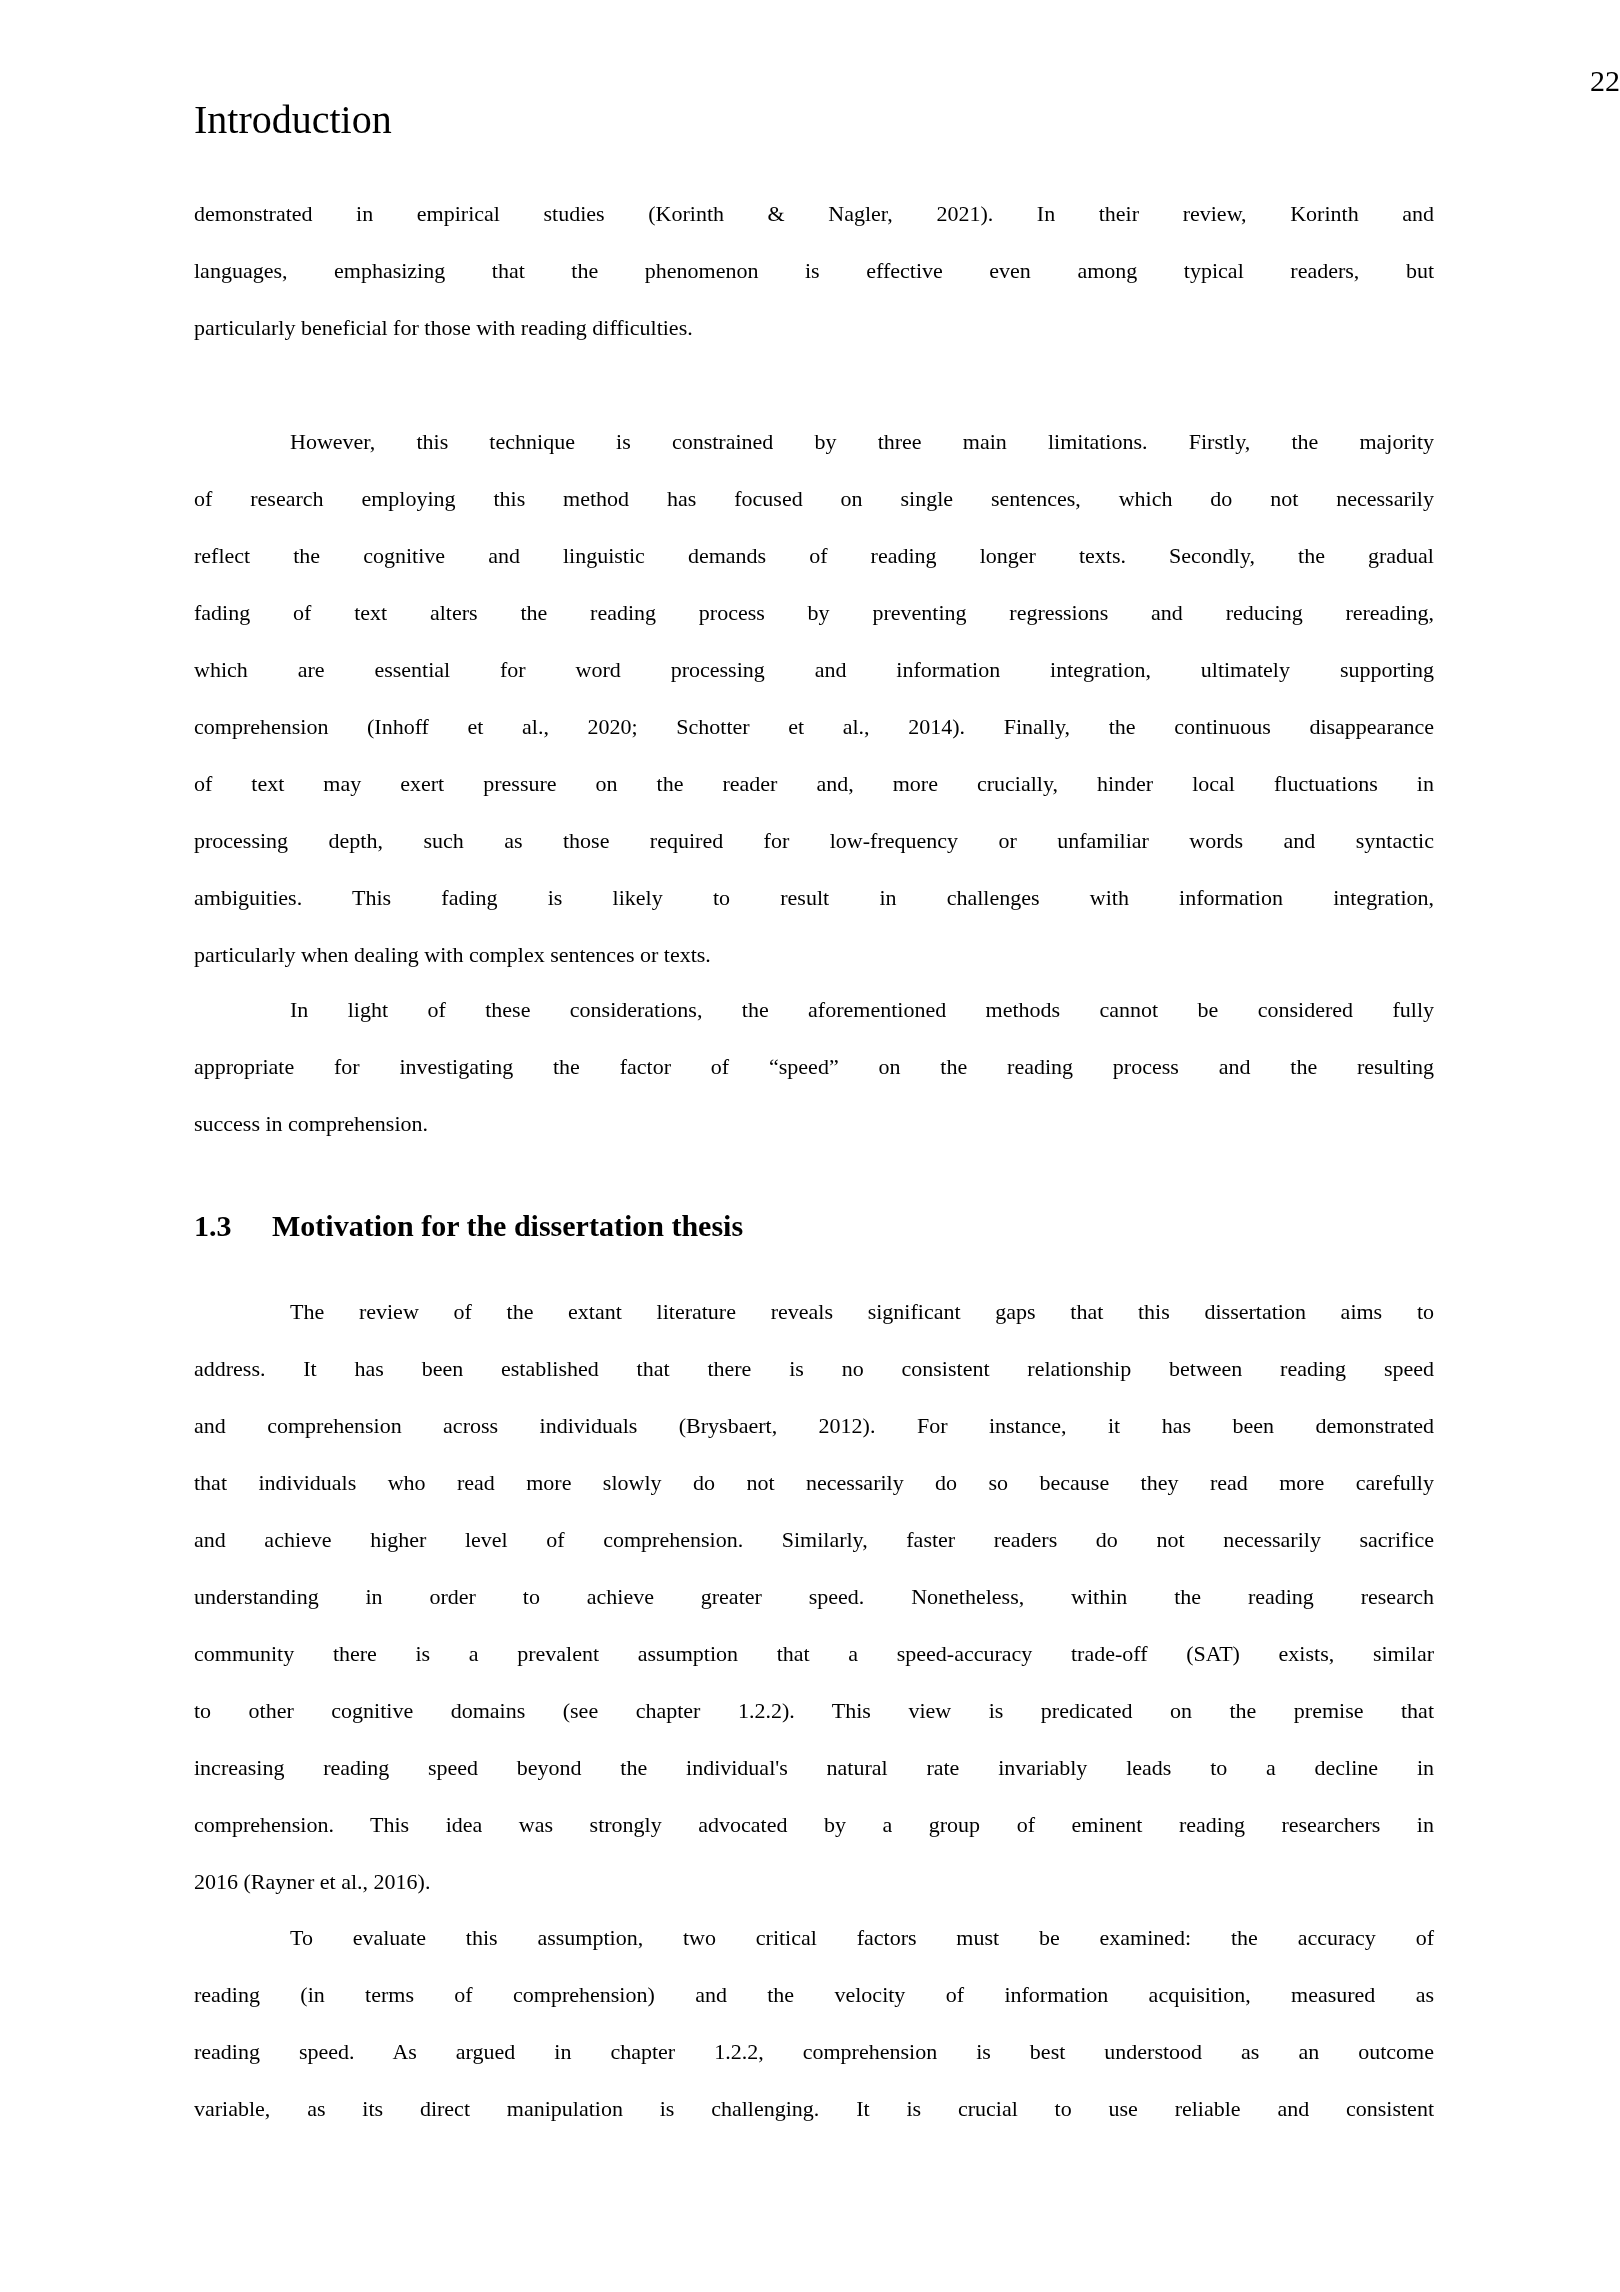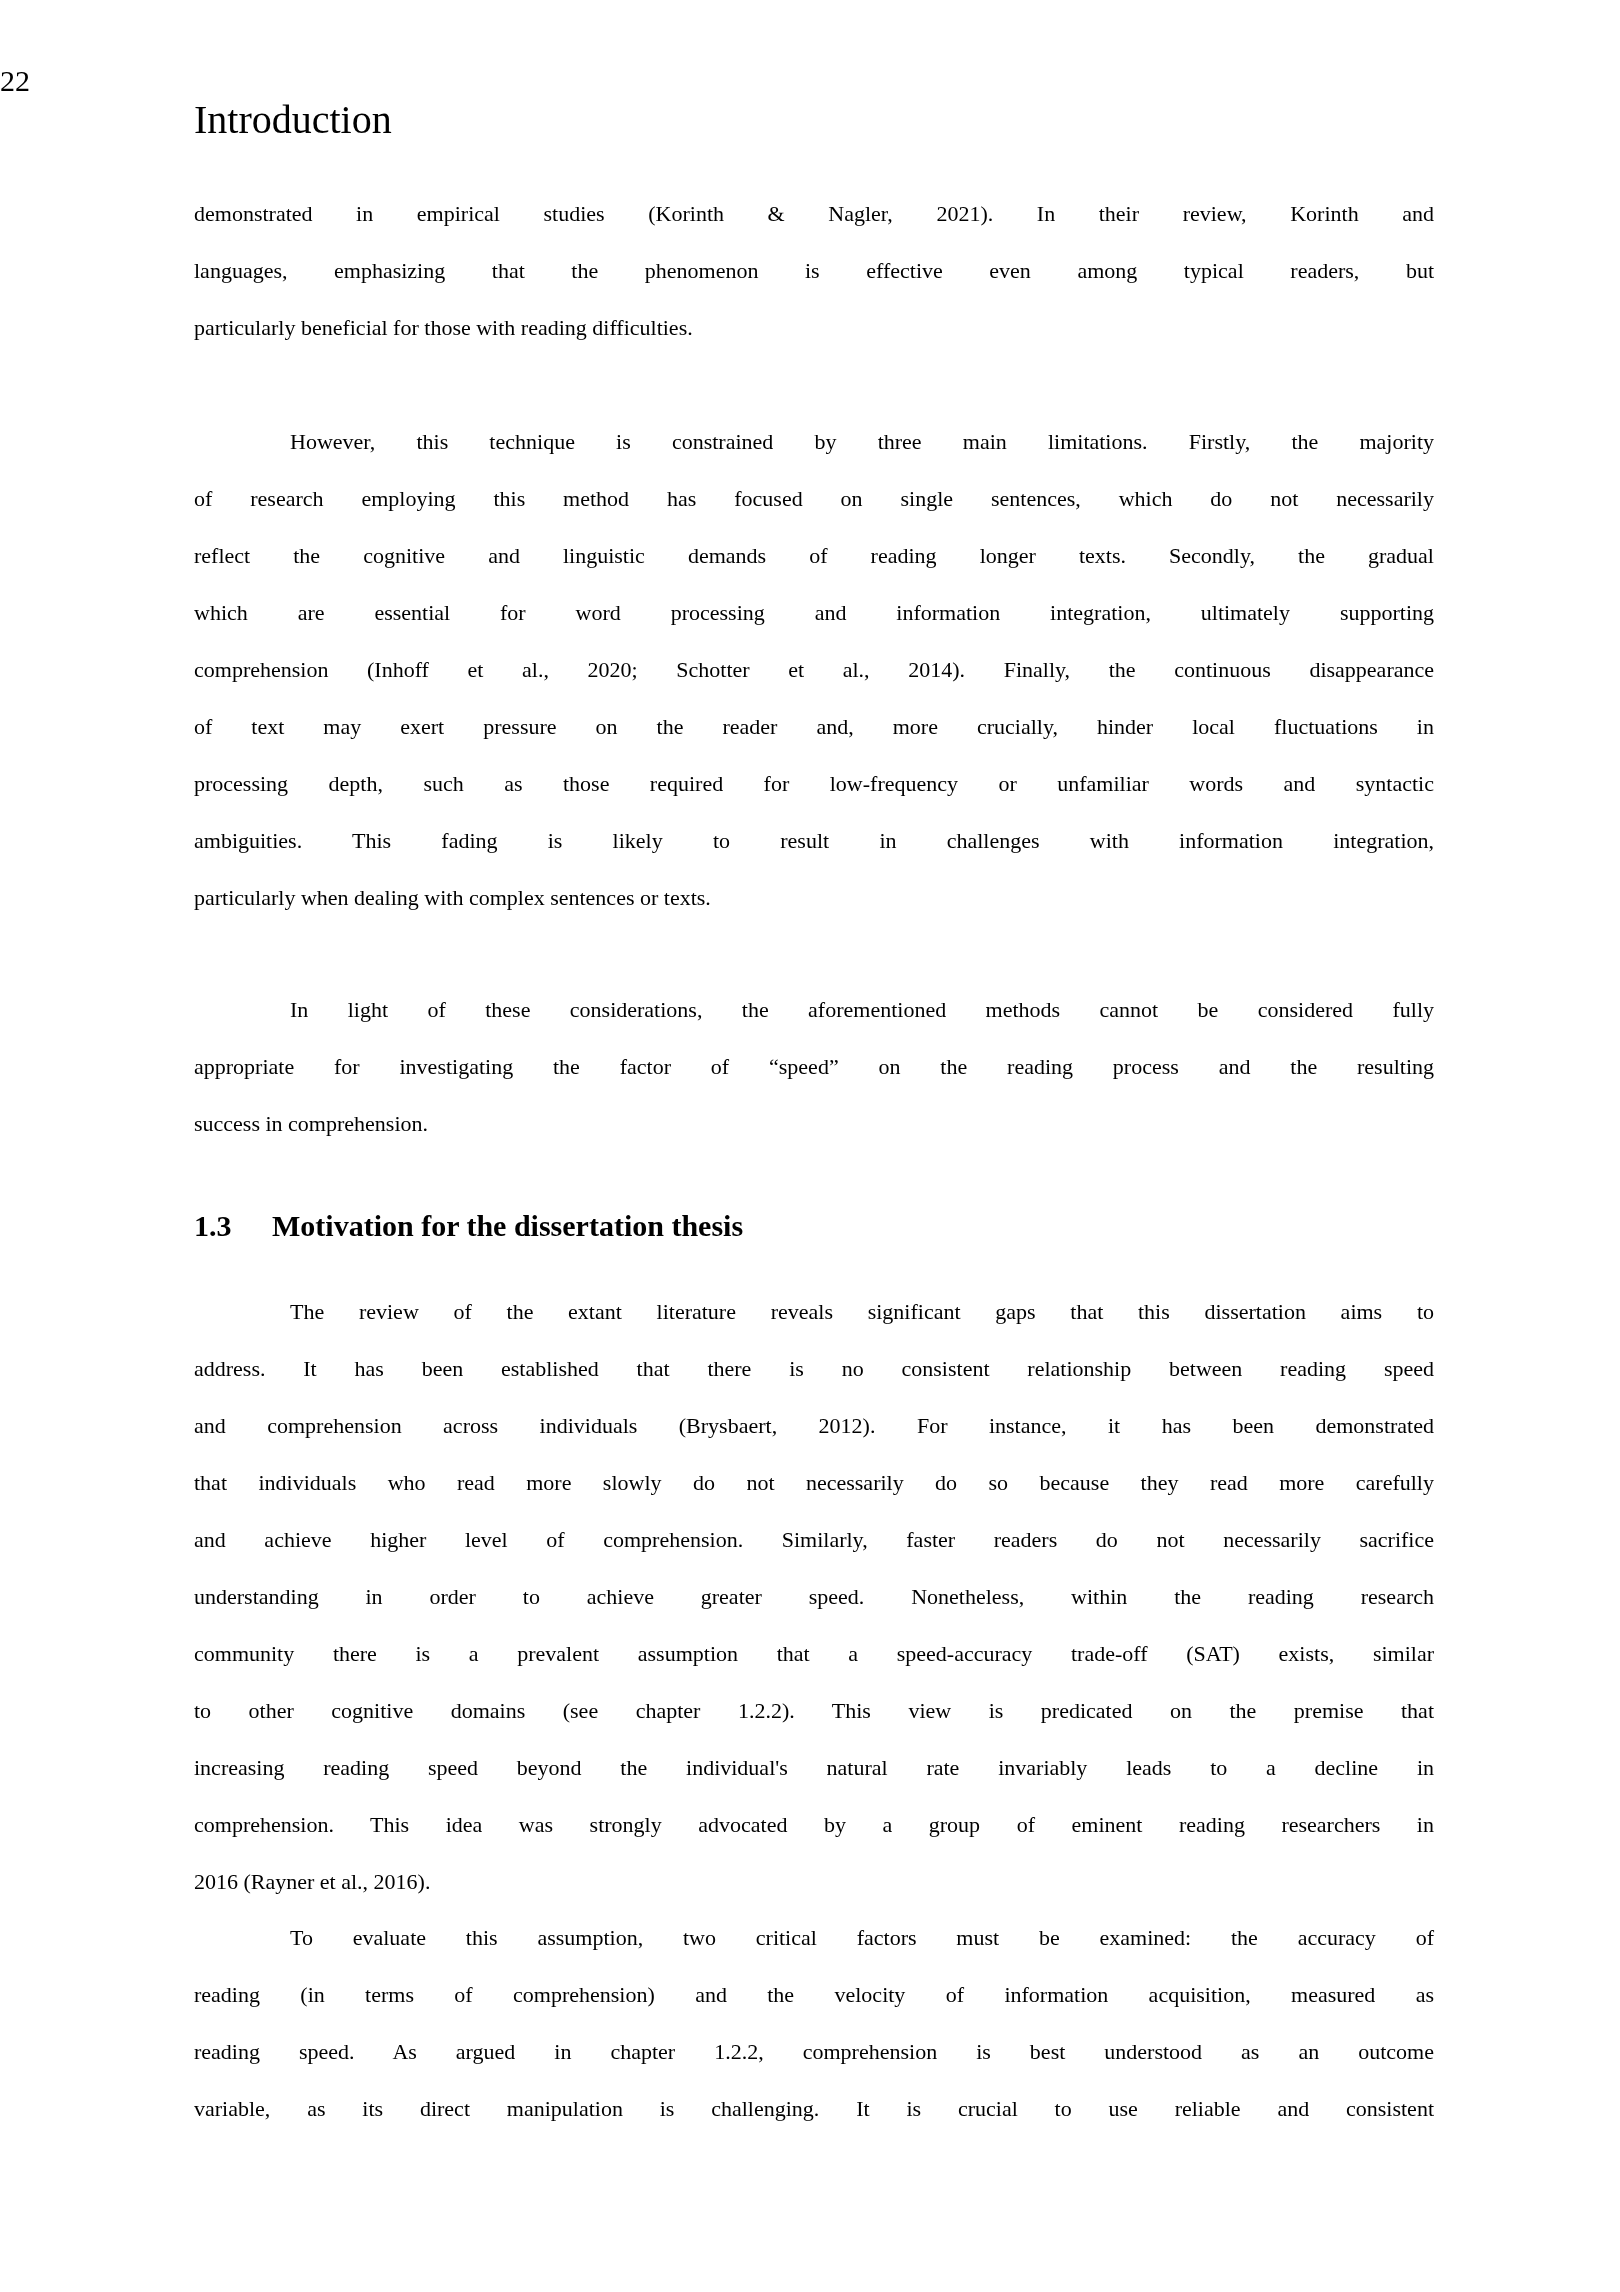--- a/index.html
+++ b/index.html
@@ -13,21 +13,21 @@
       position: relative;
       overflow: hidden;
       font-family: "Liberation Serif", "DejaVu Serif", serif;
       color: #000000;
     }
     .page-number {
       position: absolute;
       top: 61px;
       left: 0;
       width: 1620px;
-      text-align: left;
+      text-align: right;
       font-size: 30px;
       line-height: 39px;
     }
     .running-header {
       position: absolute;
       top: 100px;
       left: 194px;
       font-size: 40px;
       line-height: 39px;
     }
@@ -74,20 +74,21 @@
 <div class="body-text" style="top:185px;">
   <span class="line">demonstrated in empirical studies (Korinth &amp; Nagler, 2021). In their review, Korinth and</span>
   <span class="line">languages, emphasizing that the phenomenon is effective even among typical readers, but</span>
   <span class="line last">particularly beneficial for those with reading difficulties.</span>
 </div>
 
 <div class="body-text" style="top:413px;">
   <span class="line indent">However, this technique is constrained by three main limitations. Firstly, the majority</span>
   <span class="line">of research employing this method has focused on single sentences, which do not necessarily</span>
   <span class="line">reflect the cognitive and linguistic demands of reading longer texts. Secondly, the gradual</span>
+  <span class="line">fading of text alters the reading process by preventing regressions and reducing rereading,</span>
   <span class="line">which are essential for word processing and information integration, ultimately supporting</span>
   <span class="line">comprehension (Inhoff et al., 2020; Schotter et al., 2014). Finally, the continuous disappearance</span>
   <span class="line">of text may exert pressure on the reader and, more crucially, hinder local fluctuations in</span>
   <span class="line">processing depth, such as those required for low-frequency or unfamiliar words and syntactic</span>
   <span class="line">ambiguities. This fading is likely to result in challenges with information integration,</span>
   <span class="line last">particularly when dealing with complex sentences or texts.</span>
 </div>
 
 <div class="body-text" style="top:981px;">
   <span class="line indent">In light of these considerations, the aforementioned methods cannot be considered fully</span>

